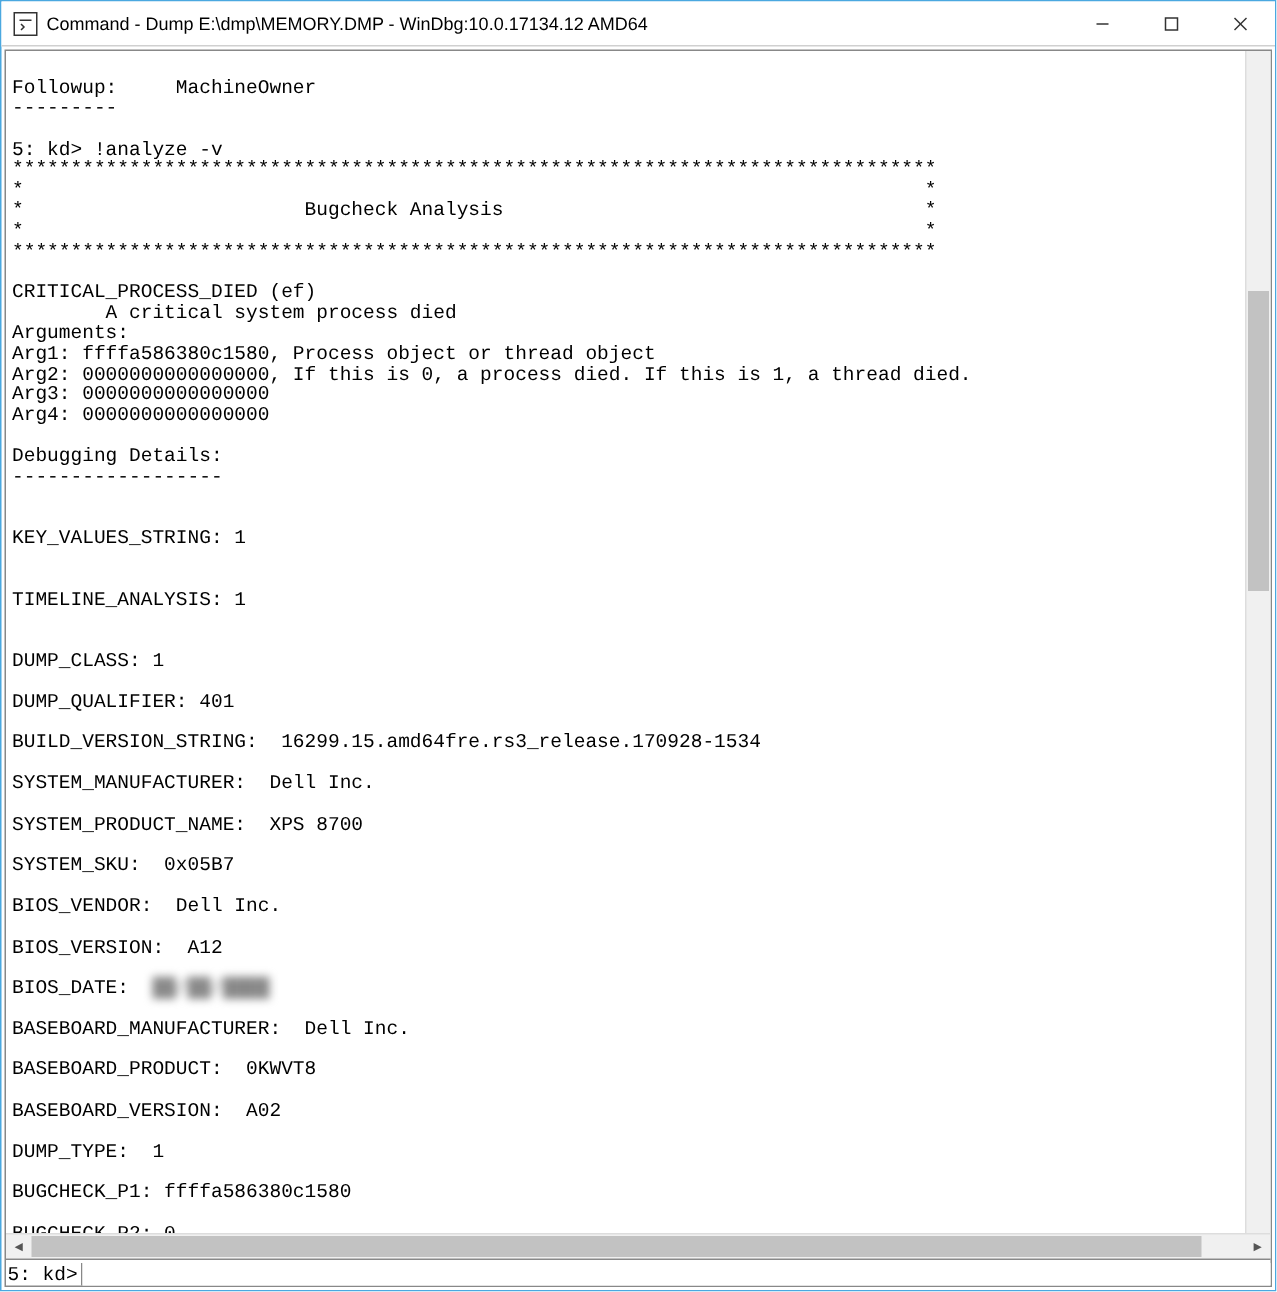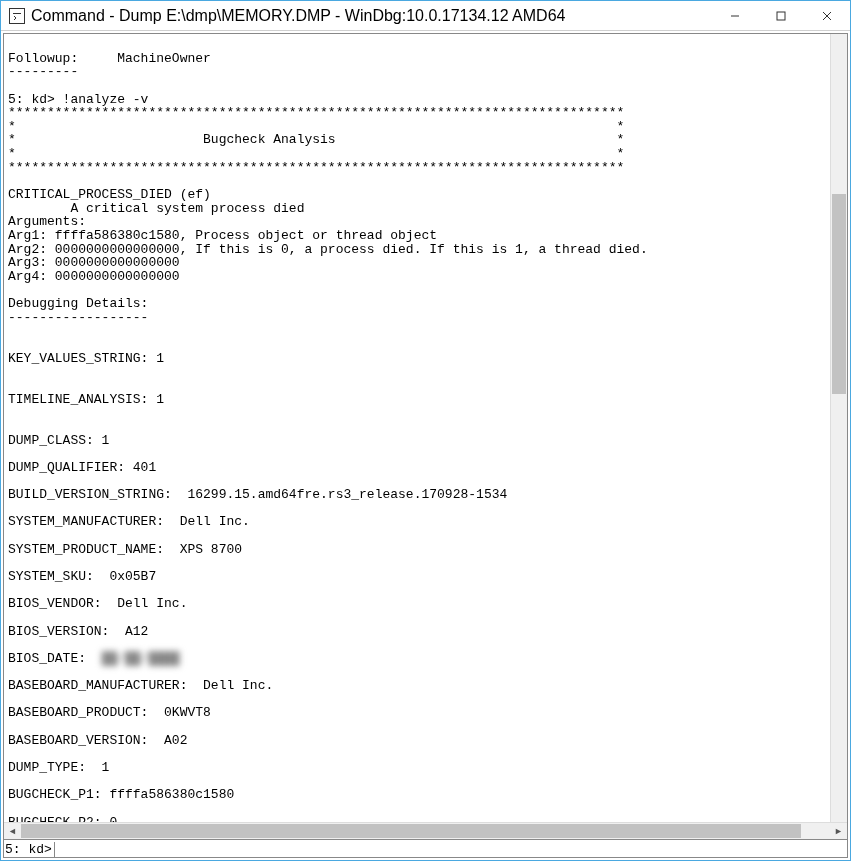--- a/index.html
+++ b/index.html
@@ -28,21 +28,21 @@
     margin: 0 6px 0 8px;
     border: 1px solid #333;
     background: #fff;
     display: flex;
     align-items: center;
     justify-content: center;
   }
   .titlebar-icon svg { display:block; }
   .titlebar-text {
     flex: 1;
-    font-size: 16px;
+    font-size: 12px;
     color: #000;
     white-space: nowrap;
     overflow: hidden;
   }
   .titlebar-buttons { display: flex; height: 100%; }
   .titlebar-btn {
     width: 46px;
     height: 100%;
     display: flex;
     align-items: center;

